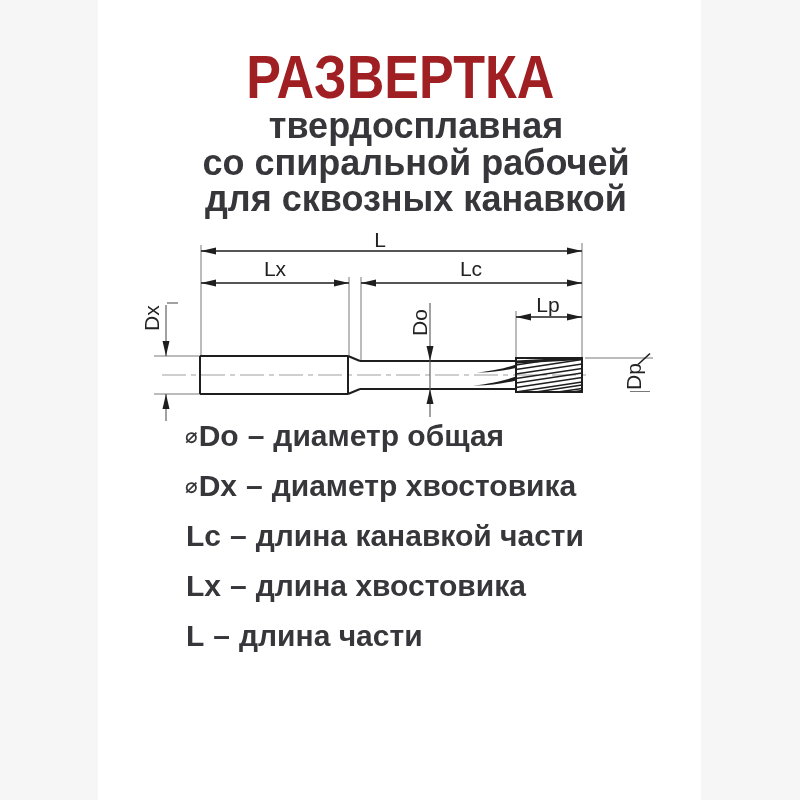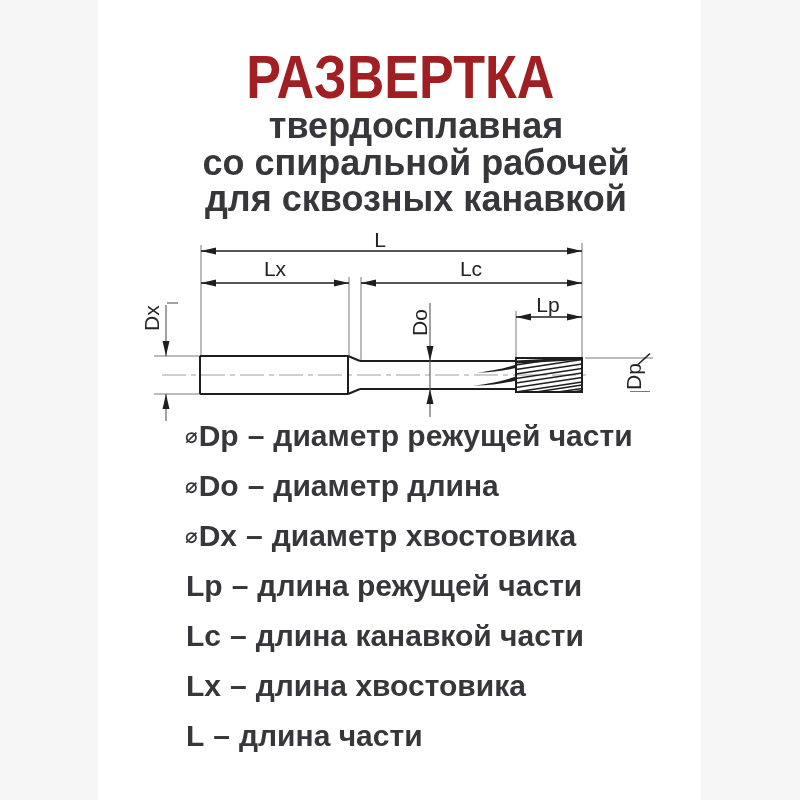--- a/index.html
+++ b/index.html
@@ -123,30 +123,24 @@
       <text x="471" y="276" text-anchor="middle">Lc</text>
       <text x="548" y="312" text-anchor="middle">Lp</text>
       <text transform="translate(159,331) rotate(-90)">Dx</text>
       <text transform="translate(427,336) rotate(-90)">Do</text>
       <text transform="translate(641,390) rotate(-90)">Dp</text>
     </g>
   </svg>
 
   <div class="legend">
     <div class="legend-row">
-      <span class="sym">⌀</span><span class="lbl">Dp</span><span class="dash">–</span><span class="txt">диаметр режущей части</span>
-    </div>
-    <div class="legend-row">
-      <span class="sym">⌀</span><span class="lbl">Do</span><span class="dash">–</span><span class="txt">диаметр длина</span>
+      <span class="sym">⌀</span><span class="lbl">Do</span><span class="dash">–</span><span class="txt">диаметр общая</span>
     </div>
     <div class="legend-row">
       <span class="sym">⌀</span><span class="lbl">Dx</span><span class="dash">–</span><span class="txt">диаметр хвостовика</span>
-    </div>
-    <div class="legend-row">
-      <span class="sym"></span><span class="lbl">Lp</span><span class="dash">–</span><span class="txt">длина режущей части</span>
     </div>
     <div class="legend-row">
       <span class="sym"></span><span class="lbl">Lc</span><span class="dash">–</span><span class="txt">длина канавкой части</span>
     </div>
     <div class="legend-row">
       <span class="sym"></span><span class="lbl">Lx</span><span class="dash">–</span><span class="txt">длина хвостовика</span>
     </div>
     <div class="legend-row">
       <span class="sym"></span><span class="lbl">L</span><span class="dash">–</span><span class="txt">длина части</span>
     </div>

